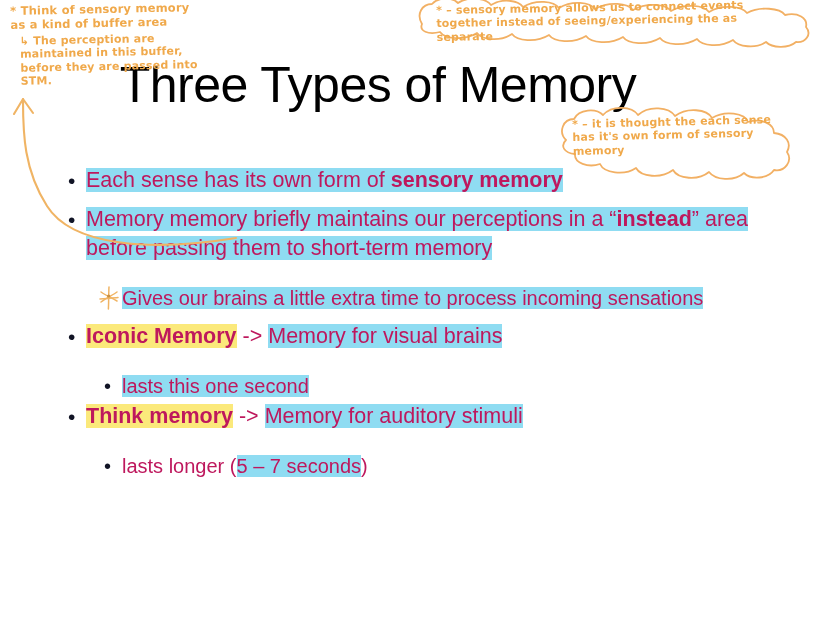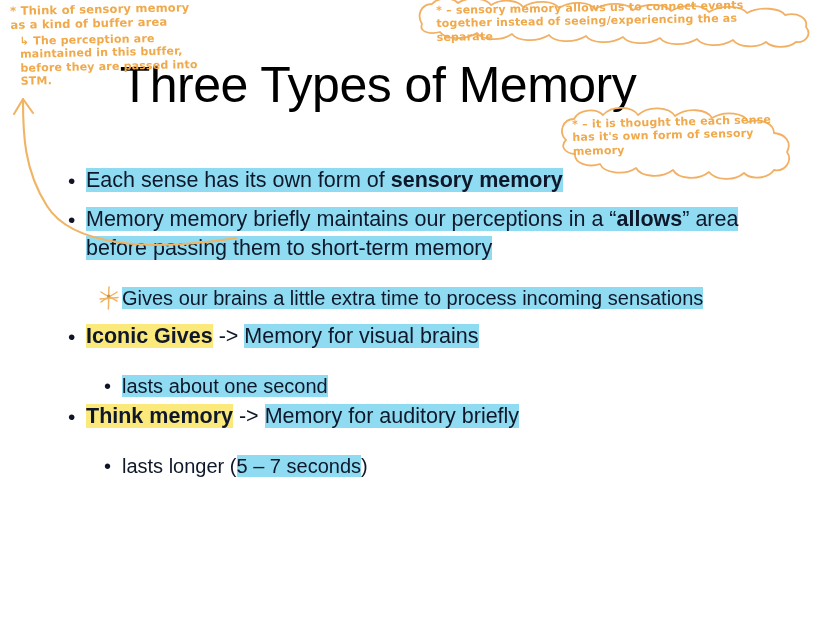--- a/index.html
+++ b/index.html
@@ -68,21 +68,21 @@
 
   .marker-asterisk {
     position: absolute;
     left: 38px;
     top: 1px;
     width: 22px;
     height: 26px;
     color: #F0B464;
   }
 
-  .txt { color: #0f172a; }
+  .txt { color: #be185d; }
   .b   { font-weight: bold; margin-top: 8px; }
 
   .hl-blue {
     background: #8FDCF2;
     box-decoration-break: clone;
     -webkit-box-decoration-break: clone;
   }
   .hl-yellow {
     background: #FBE97B;
     box-decoration-break: clone;
@@ -149,21 +149,21 @@
     <div class="bullet-row lvl1 row-gap-md">
       <span class="marker">•</span>
       <span class="hl-blue">
         <span class="txt">Each sense has its own form of </span><span class="txt b">sensory memory</span>
       </span>
     </div>
 
     <div class="bullet-row lvl1 row-gap-md">
       <span class="marker">•</span>
       <span class="hl-blue">
-        <span class="txt">Memory memory briefly maintains our perceptions in a “</span><span class="txt b">allows</span><span class="txt">” area before passing them to short-term memory</span>
+        <span class="txt">Memory memory briefly maintains our perceptions in a “</span><span class="txt b">instead</span><span class="txt">” area before passing them to short-term memory</span>
       </span>
     </div>
 
     <div class="bullet-row lvl2 row-gap-md">
       <span class="marker-asterisk">
         <svg viewBox="0 0 22 26" width="22" height="26" aria-hidden="true">
           <g stroke="#F0B464" stroke-width="1.5" stroke-linecap="round" fill="none">
             <path d="M11 2 C10.6 8, 10.8 16, 10.4 24"></path>
             <path d="M3 7 C7 10, 14 13, 19 16"></path>
             <path d="M19 7 C15 10, 8 13, 3 17"></path>
@@ -171,29 +171,29 @@
           </g>
           <circle cx="10.6" cy="11" r="1.6" fill="#C98F3E"></circle>
         </svg>
       </span>
       <span class="hl-blue">
         <span class="txt">Gives our brains a little extra time to process incoming sensations</span>
       </span>
     </div>
 
     <div class="bullet-row lvl1 row-gap-sm">
-      <span class="marker">•</span><span class="hl-yellow txt b">Iconic Gives</span><span class="txt"> -&gt; </span><span class="hl-blue txt">Memory for visual brains</span>
+      <span class="marker">•</span><span class="hl-yellow txt b">Iconic Memory</span><span class="txt"> -&gt; </span><span class="hl-blue txt">Memory for visual brains</span>
     </div>
 
     <div class="bullet-row lvl2 row-gap-sm">
-      <span class="marker">•</span><span class="hl-blue txt">lasts about one second</span>
+      <span class="marker">•</span><span class="hl-blue txt">lasts this one second</span>
     </div>
 
     <div class="bullet-row lvl1 row-gap-sm">
-      <span class="marker">•</span><span class="hl-yellow txt b">Think memory</span><span class="txt"> -&gt; </span><span class="hl-blue txt">Memory for auditory briefly</span>
+      <span class="marker">•</span><span class="hl-yellow txt b">Think memory</span><span class="txt"> -&gt; </span><span class="hl-blue txt">Memory for auditory stimuli</span>
     </div>
 
     <div class="bullet-row lvl2">
       <span class="marker">•</span><span class="txt">lasts longer (</span><span class="hl-blue txt">5 – 7 seconds</span><span class="txt">)</span>
     </div>
 
   </div>
 
   <div class="ink-layer">
 

